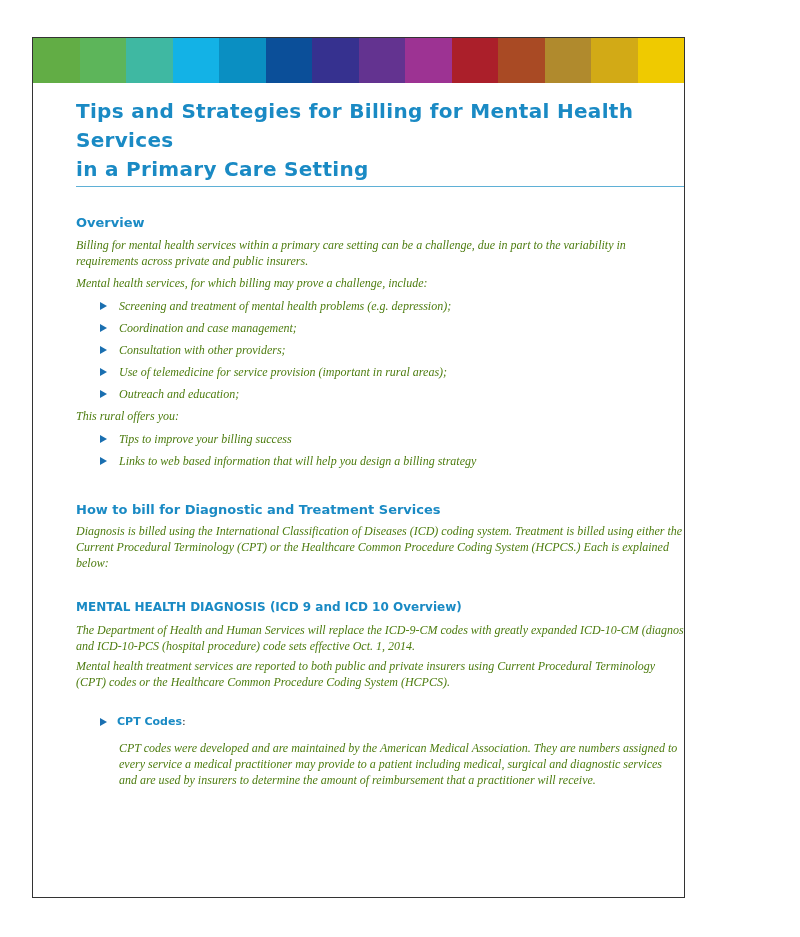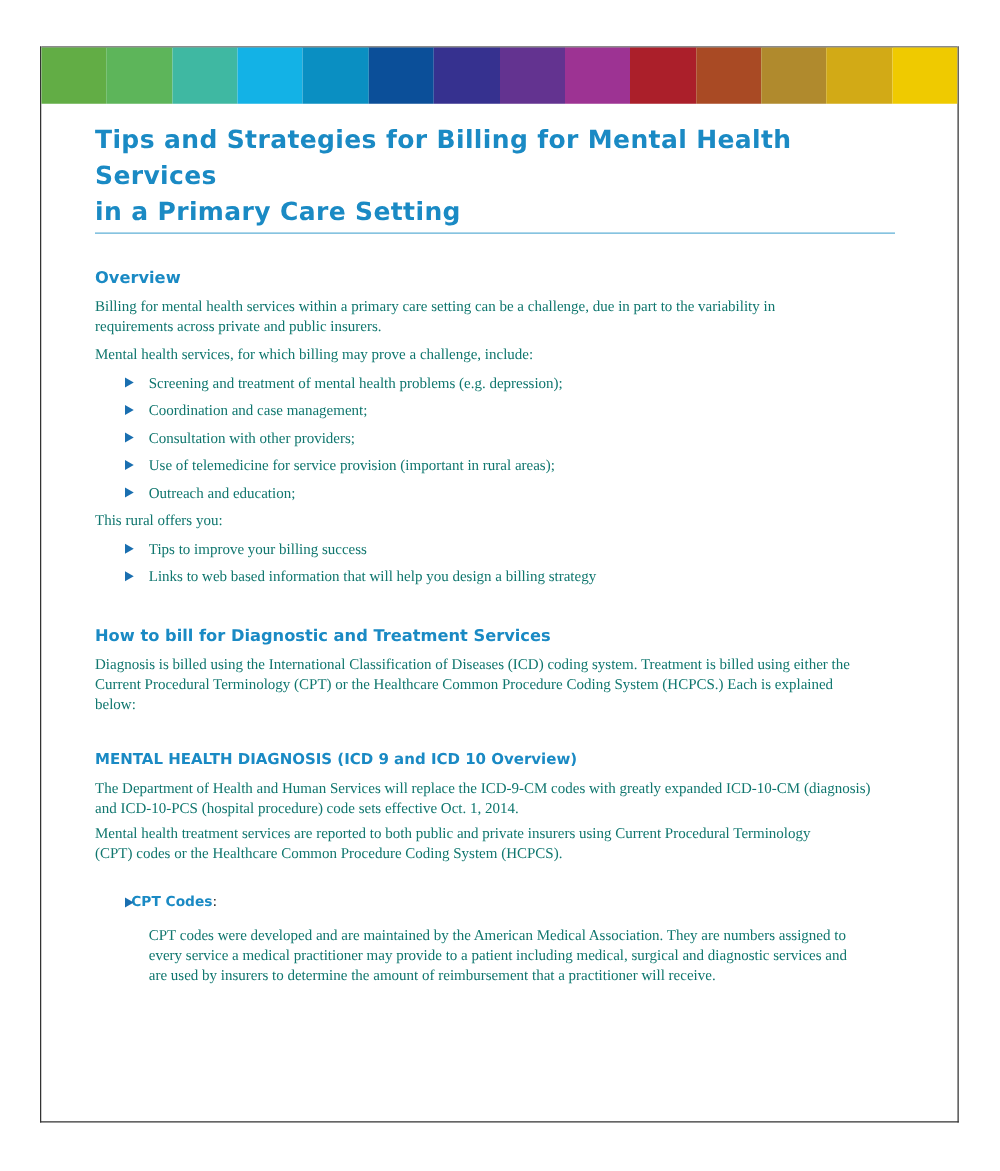--- a/index.html
+++ b/index.html
@@ -10,21 +10,21 @@
     body {
       width: 800px;
       height: 937px;
       position: relative;
       overflow: hidden;
     }
     .page {
       position: absolute;
       left: 32px;
       top: 37px;
-      width: 735px;
+      width: 653px;
       height: 861px;
       border: 1px solid #333333;
       border-top: none;
       box-sizing: border-box;
       background: #ffffff;
       overflow: hidden;
     }
     .color-bar {
       position: absolute;
       left: 0;
@@ -61,22 +61,23 @@
       font-weight: bold;
       color: #1a8ac4;
       font-size: 13px;
       line-height: 18px;
       margin: 0;
     }
     p, li {
       font-family: "Liberation Serif", serif;
       font-size: 12px;
       line-height: 16px;
-      color: #0f766e;
+      color: #4d7c0f;
       margin: 0;
+      font-style: italic;
     }
     ul.bullets {
       list-style: none;
       margin: 0;
       padding: 0 0 0 24px;
     }
     ul.bullets li {
       position: relative;
       padding-left: 19px;
       margin-bottom: 6px;
@@ -89,21 +90,21 @@
       height: 0;
       border-top: 4px solid transparent;
       border-bottom: 4px solid transparent;
       border-left: 7px solid #1a6fb0;
     }
     .cpt-block {
       padding-left: 24px;
     }
     .cpt-head {
       position: relative;
-      padding-left: 5px;
+      padding-left: 17px;
       font-family: "DejaVu Sans", sans-serif;
       font-size: 11px;
       font-weight: bold;
       color: #1a8ac4;
       line-height: 16px;
     }
     .cpt-head .bullet {
       position: absolute;
       left: 0;
       top: 4px;

